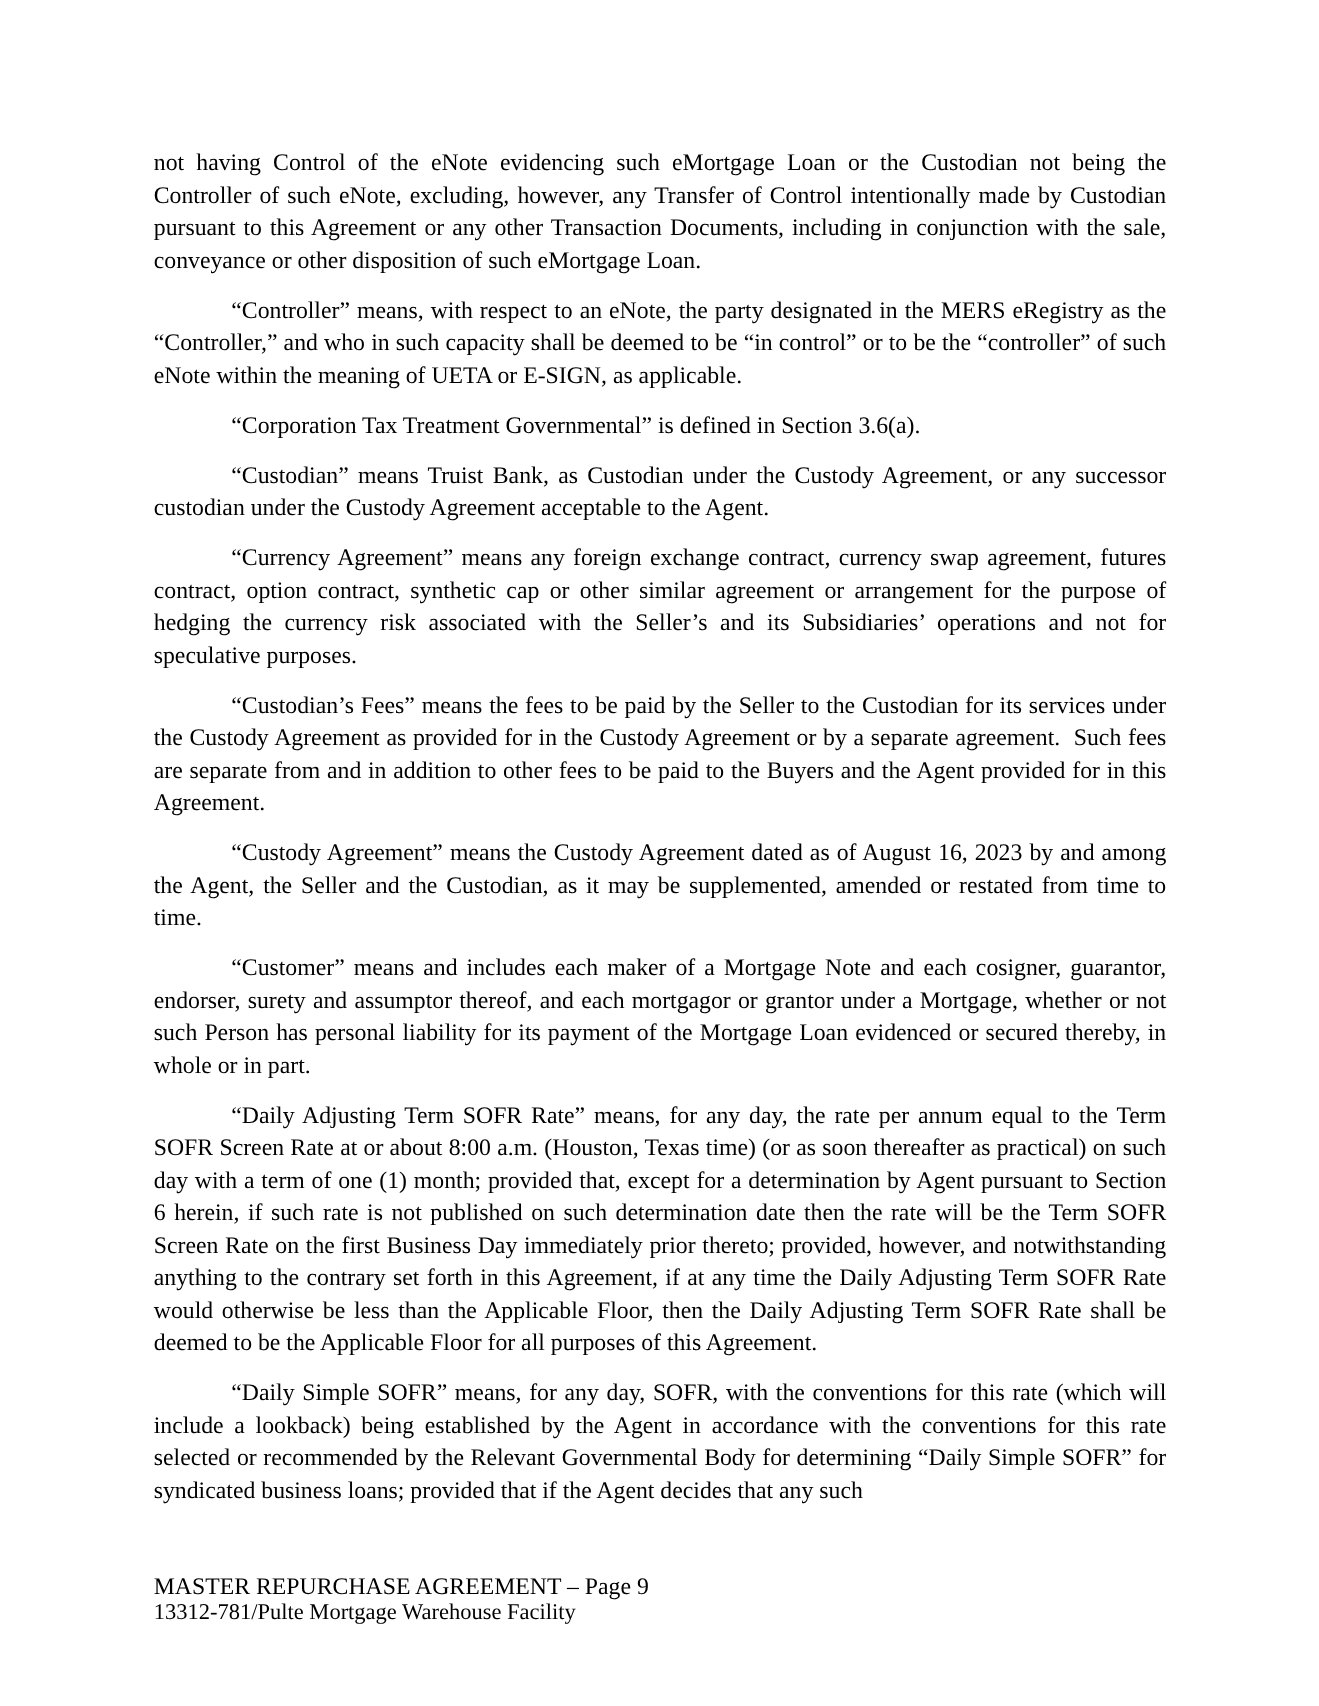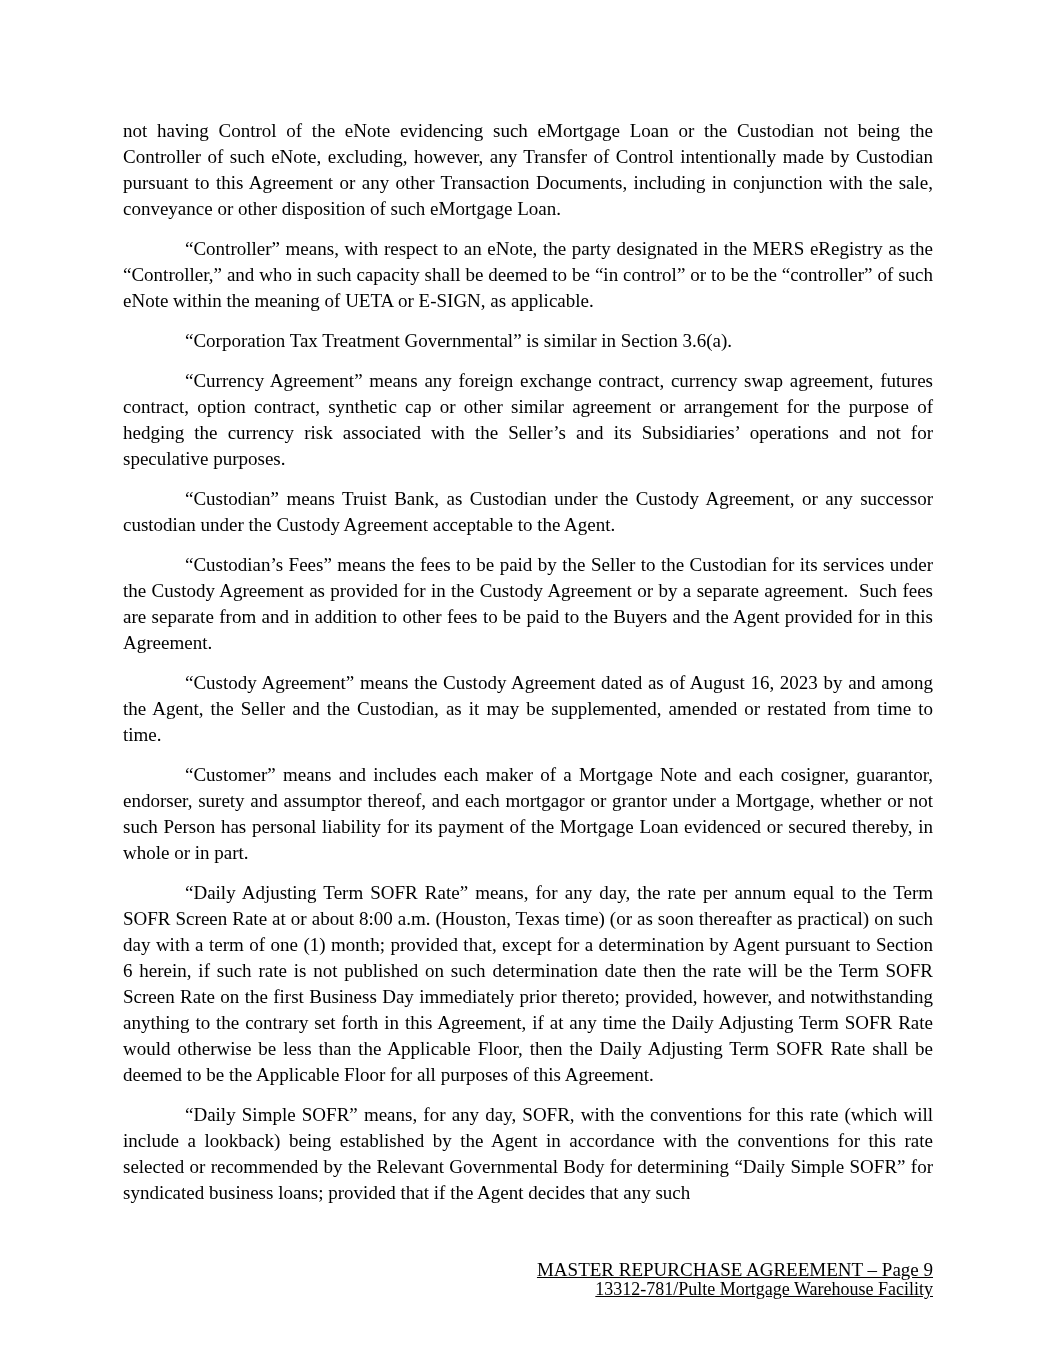--- a/index.html
+++ b/index.html
@@ -31,42 +31,41 @@
   p.para.indent {
     text-indent: 62px;
   }
   .u {
   }
   .page-footer {
     position: absolute;
     left: 123px;
     top: 1258px;
     width: 810px;
-    text-align: right;
-    text-decoration: underline;
+    text-align: left;
   }
   .footer-line1 {
     font-size: 19px;
     line-height: 23px;
   }
   .footer-line2 {
     font-size: 18px;
     line-height: 16px;
   }
 </style>
 </head>
 <body>
 
 <div class="page">
   <div class="doc-body">
       <p class="para"><span>not having Control of the eNote evidencing such eMortgage Loan or the Custodian not being the Controller of such eNote, excluding, however, any Transfer of Control intentionally made by Custodian pursuant to this Agreement or any other Transaction Documents, including in conjunction with the sale, conveyance or other disposition of such eMortgage Loan.</span></p>
       <p class="para indent"><span>“</span><span class="u">Controller</span><span>” means, with respect to an eNote, the party designated in the MERS eRegistry as the “Controller,” and who in such capacity shall be deemed to be “in control” or to be the “controller” of such eNote within the meaning of UETA or E-SIGN, as applicable.</span></p>
-      <p class="para indent"><span>“</span><span class="u">Corporation Tax Treatment Governmental</span><span>” is similar in </span><span class="u">Section 3.6(a)</span><span>.</span></p>
+      <p class="para indent"><span>“</span><span class="u">Corporation Tax Treatment Governmental</span><span>” is defined in </span><span class="u">Section 3.6(a)</span><span>.</span></p>
+      <p class="para indent"><span>“</span><span class="u">Custodian</span><span>” means Truist Bank, as Custodian under the Custody Agreement, or any successor custodian under the Custody Agreement acceptable to the Agent.</span></p>
       <p class="para indent"><span>“</span><span class="u">Currency Agreement</span><span>” means any foreign exchange contract, currency swap agreement, futures contract, option contract, synthetic cap or other similar agreement or arrangement for the purpose of hedging the currency risk associated with the Seller’s and its Subsidiaries’ operations and not for speculative purposes.</span></p>
-      <p class="para indent"><span>“</span><span class="u">Custodian</span><span>” means Truist Bank, as Custodian under the Custody Agreement, or any successor custodian under the Custody Agreement acceptable to the Agent.</span></p>
       <p class="para indent"><span>“</span><span class="u">Custodian’s Fees</span><span>” means the fees to be paid by the Seller to the Custodian for its services under the Custody Agreement as provided for in the Custody Agreement or by a separate agreement.&nbsp; Such fees are separate from and in addition to other fees to be paid to the Buyers and the Agent provided for in this Agreement.</span></p>
       <p class="para indent"><span>“</span><span class="u">Custody Agreement</span><span>” means the Custody Agreement dated as of August 16, 2023 by and among the Agent, the Seller and the Custodian, as it may be supplemented, amended or restated from time to time.</span></p>
       <p class="para indent"><span>“</span><span class="u">Customer</span><span>” means and includes each maker of a Mortgage Note and each cosigner, guarantor, endorser, surety and assumptor thereof, and each mortgagor or grantor under a Mortgage, whether or not such Person has personal liability for its payment of the Mortgage Loan evidenced or secured thereby, in whole or in part.</span></p>
       <p class="para indent"><span>“</span><span class="u">Daily Adjusting Term SOFR Rate</span><span>” means, for any day, the rate per annum equal to the Term SOFR Screen Rate at or about 8:00 a.m. (Houston, Texas time) (or as soon thereafter as practical) on such day with a term of one (1) month; </span><span class="u">provided that</span><span>, except for a determination by Agent pursuant to </span><span class="u">Section 6</span><span> herein, if such rate is not published on such determination date then the rate will be the Term SOFR Screen Rate on the first Business Day immediately prior thereto; </span><span class="u">provided</span><span>, </span><span class="u">however</span><span>, and notwithstanding anything to the contrary set forth in this Agreement, if at any time the Daily Adjusting Term SOFR Rate would otherwise be less than the Applicable Floor, then the Daily Adjusting Term SOFR Rate shall be deemed to be the Applicable Floor for all purposes of this Agreement.</span></p>
       <p class="para indent"><span>“</span><span class="u">Daily Simple SOFR</span><span>” means, for any day, SOFR, with the conventions for this rate (which will include a lookback) being established by the Agent in accordance with the conventions for this rate selected or recommended by the Relevant Governmental Body for determining “Daily Simple SOFR” for syndicated business loans; </span><span class="u">provided that</span><span> if the Agent decides that any such</span></p>
     </div>
   <div class="page-footer">
     <div class="footer-line1">MASTER REPURCHASE AGREEMENT – Page 9</div>
     <div class="footer-line2">13312-781/Pulte Mortgage Warehouse Facility</div>
   </div>

